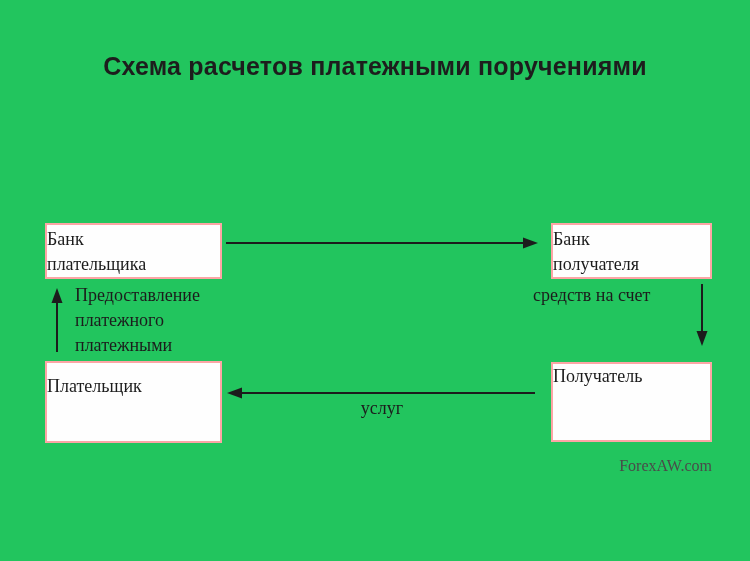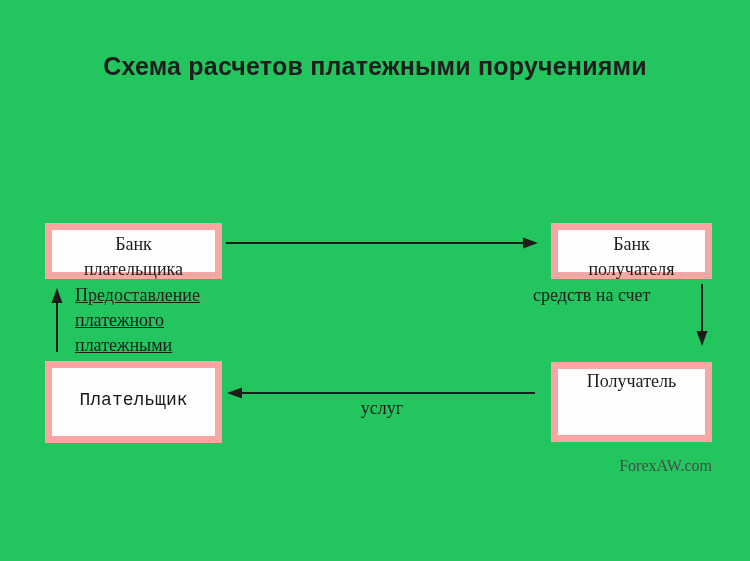--- a/index.html
+++ b/index.html
@@ -38,42 +38,41 @@
   .arrows line {
     stroke: #1c1c1c;
     stroke-width: 2;
   }
   .arrows polygon {
     fill: #1c1c1c;
     stroke: none;
   }
   .box {
     position: absolute;
-    border: 7px solid #fca5a5;
+    border: 2px solid #fca5a5;
     box-sizing: border-box;
-    text-align: center;
     font-size: 18px;
     line-height: 25px;
     background: #fefefe;
   }
   .box-bank-payer    { left: 45px;  top: 223px; width: 177px; height: 56px; padding-top: 2px; }
   .box-bank-recipient{ left: 551px; top: 223px; width: 161px; height: 56px; padding-top: 2px; }
-  .box-payer         { left: 45px;  top: 361px; width: 177px; height: 82px; padding-top: 20px; font-family: Liberation Mono, monospace; }
+  .box-payer         { left: 45px;  top: 361px; width: 177px; height: 82px; padding-top: 11px; }
   .box-recipient     { left: 551px; top: 362px; width: 161px; height: 80px; }
   .flow-label {
     position: absolute;
     font-size: 18px;
     line-height: 25px;
   }
   .label-transfer {
     left: 260px; top: 254px; width: 250px;
     text-align: center;
   }
   .label-submit-order {
-    left: 75px; top: 283px; text-decoration: underline;
+    left: 75px; top: 283px;
   }
   .label-credit {
     left: 533px; top: 283px;
   }
   .label-delivery-1 {
     left: 232px; top: 364px; width: 300px;
     text-align: center;
   }
   .label-delivery-2 {
     left: 232px; top: 396px; width: 300px;

